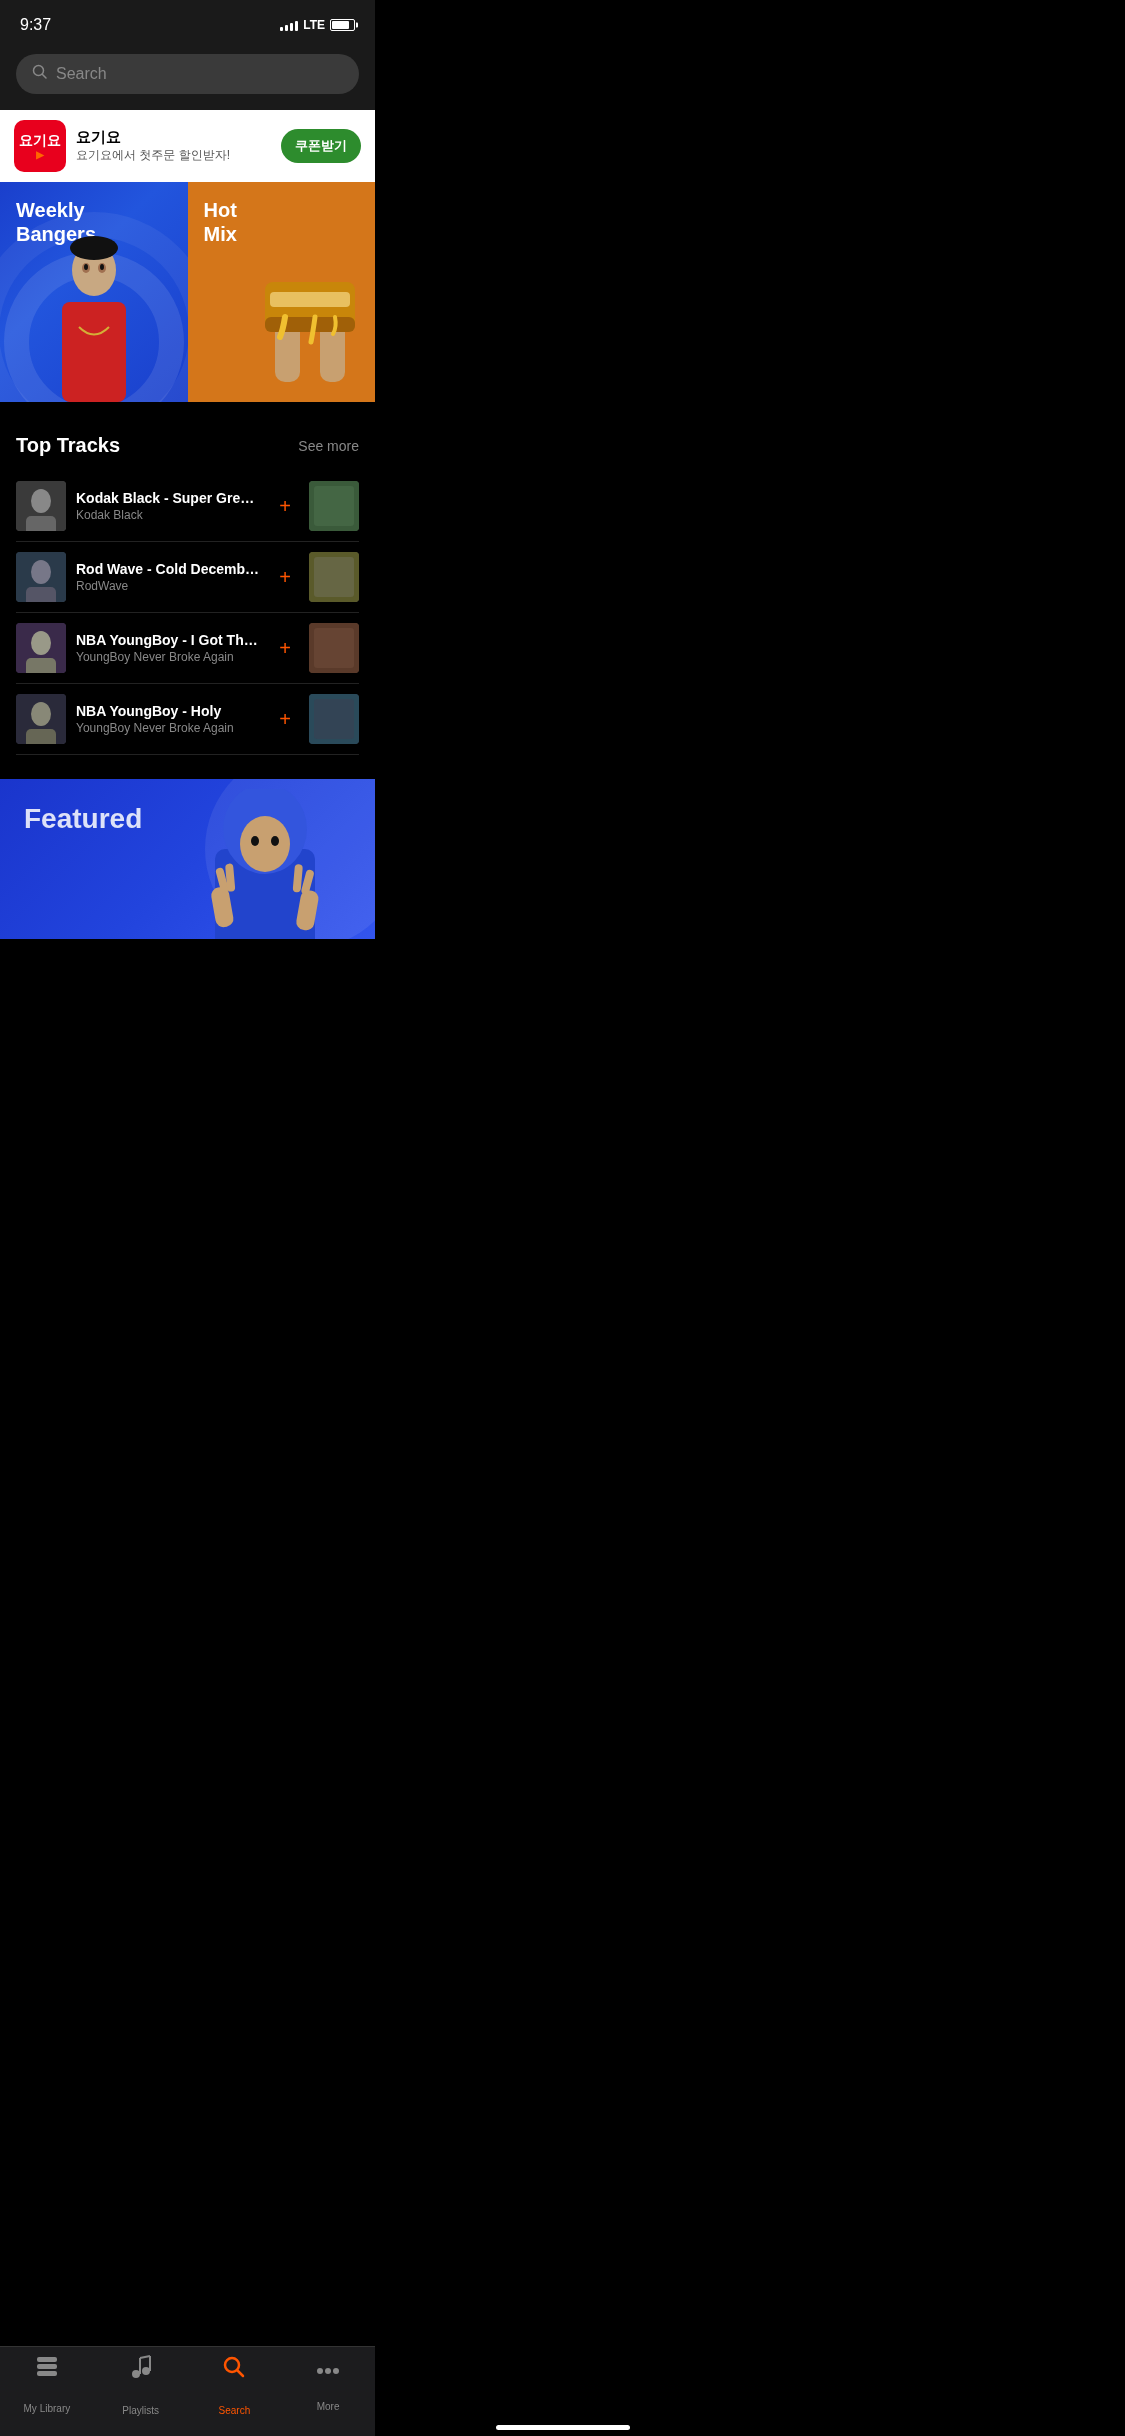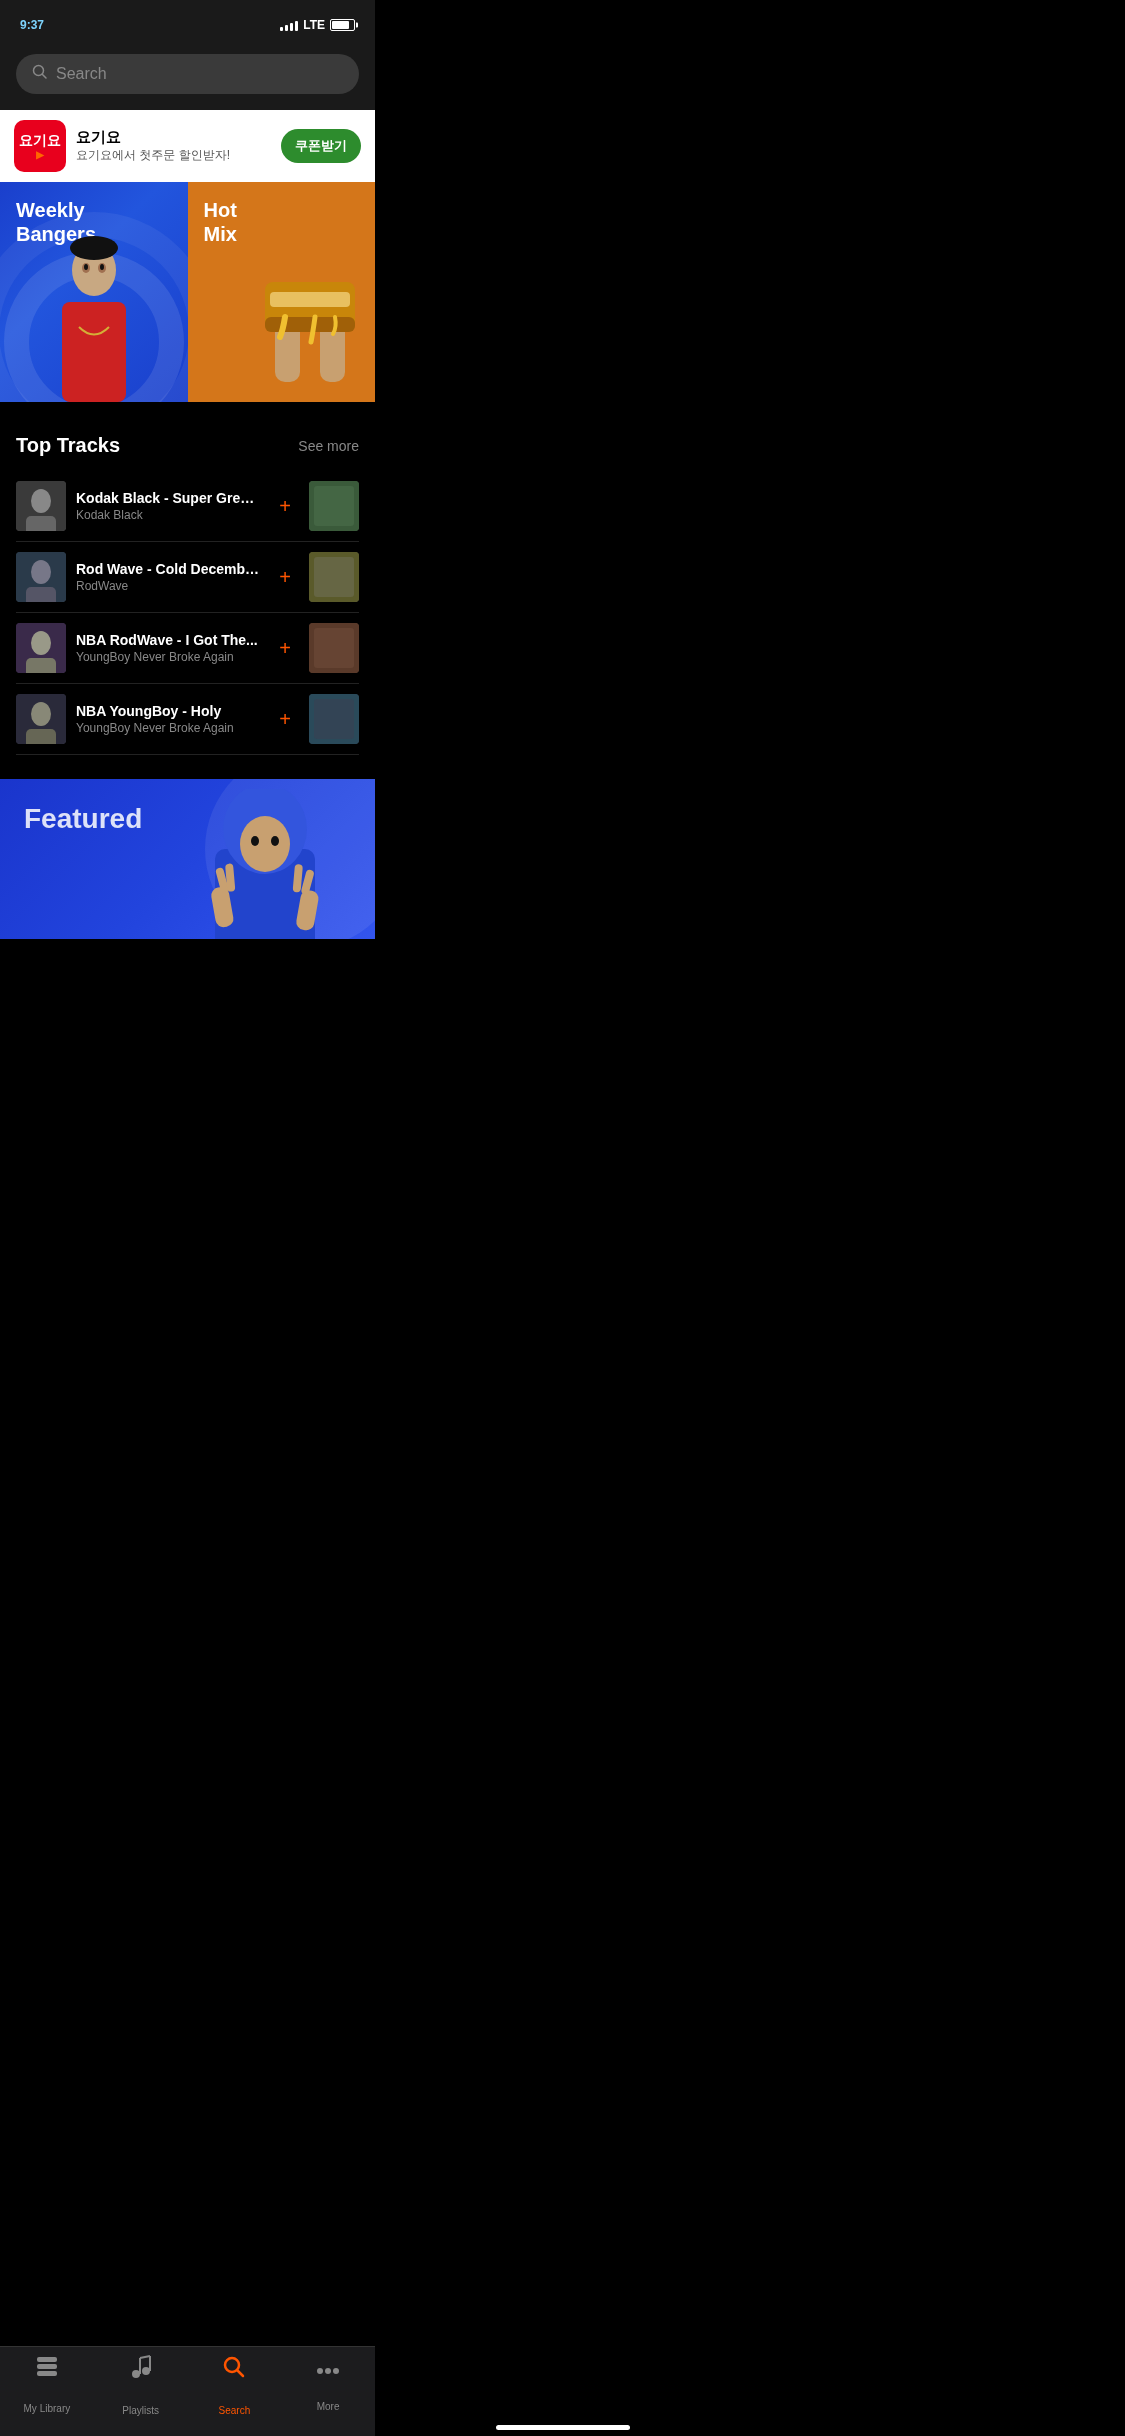--- a/index.html
+++ b/index.html
@@ -18,23 +18,23 @@
     
     .status-bar {
       background: #1a1a1a;
       display: flex;
       justify-content: space-between;
       align-items: center;
       padding: 14px 20px 8px;
       height: 44px;
     }
     .status-time {
-      font-size: 12px;
-      font-weight: 700;
-      color: #7dd3fc;
+      font-size: 16px;
+      font-weight: 400;
+      color: #ffffff;
     }
     .status-icons {
       display: flex;
       align-items: center;
       gap: 5px;
     }
     .signal-bars {
       display: flex;
       align-items: flex-end;
       gap: 2px;
@@ -533,21 +533,21 @@
 
     <div class="track-item">
       <div class="track-thumb thumb-nba1">
         <svg width="50" height="50" viewBox="0 0 50 50">
           <rect width="50" height="50" fill="#3a2a4a"></rect>
           <ellipse cx="25" cy="20" rx="10" ry="12" fill="#998"></ellipse>
           <rect x="10" y="35" width="30" height="20" rx="5" fill="#776"></rect>
         </svg>
       </div>
       <div class="track-info">
-        <div class="track-title">NBA RodWave - I Got The...</div>
+        <div class="track-title">NBA YoungBoy - I Got The...</div>
         <div class="track-artist">YoungBoy Never Broke Again</div>
       </div>
       <button class="add-btn">+</button>
       <div class="track-right-thumb thumb-right3">
         <svg width="50" height="50" viewBox="0 0 50 50">
           <rect width="50" height="50" fill="#5a3a2a"></rect>
           <rect x="5" y="5" width="40" height="40" rx="3" fill="#664433"></rect>
         </svg>
       </div>
     </div>

